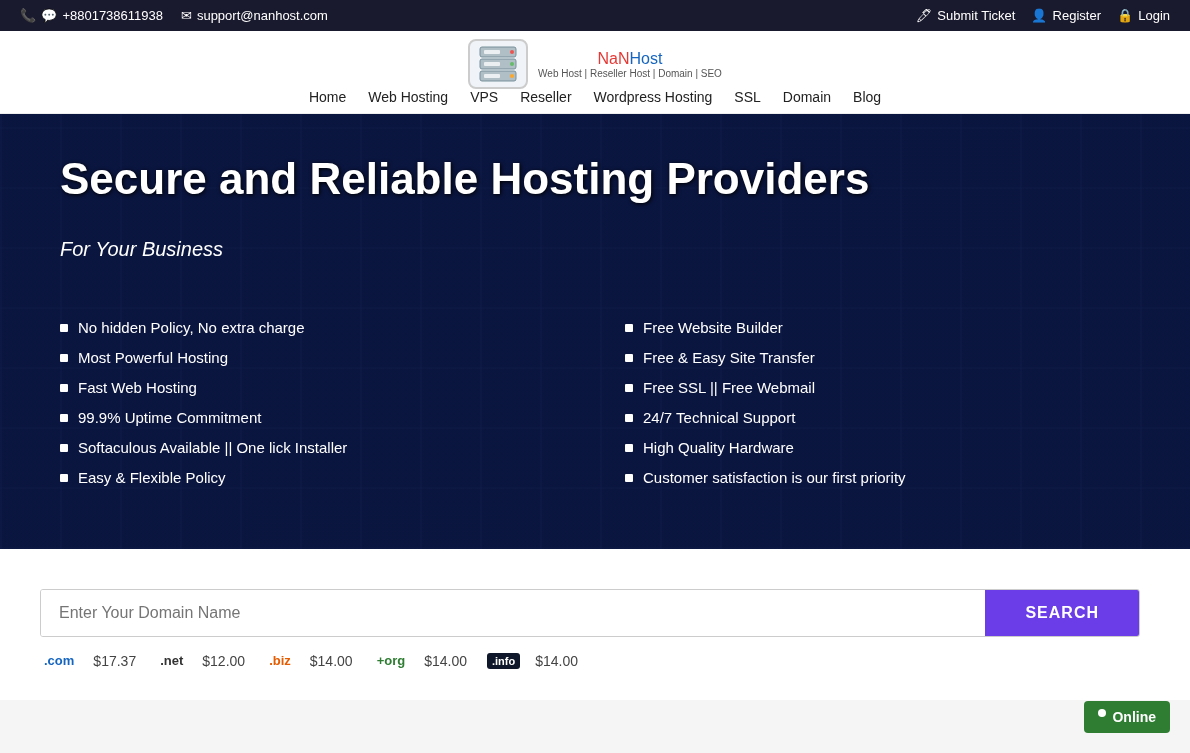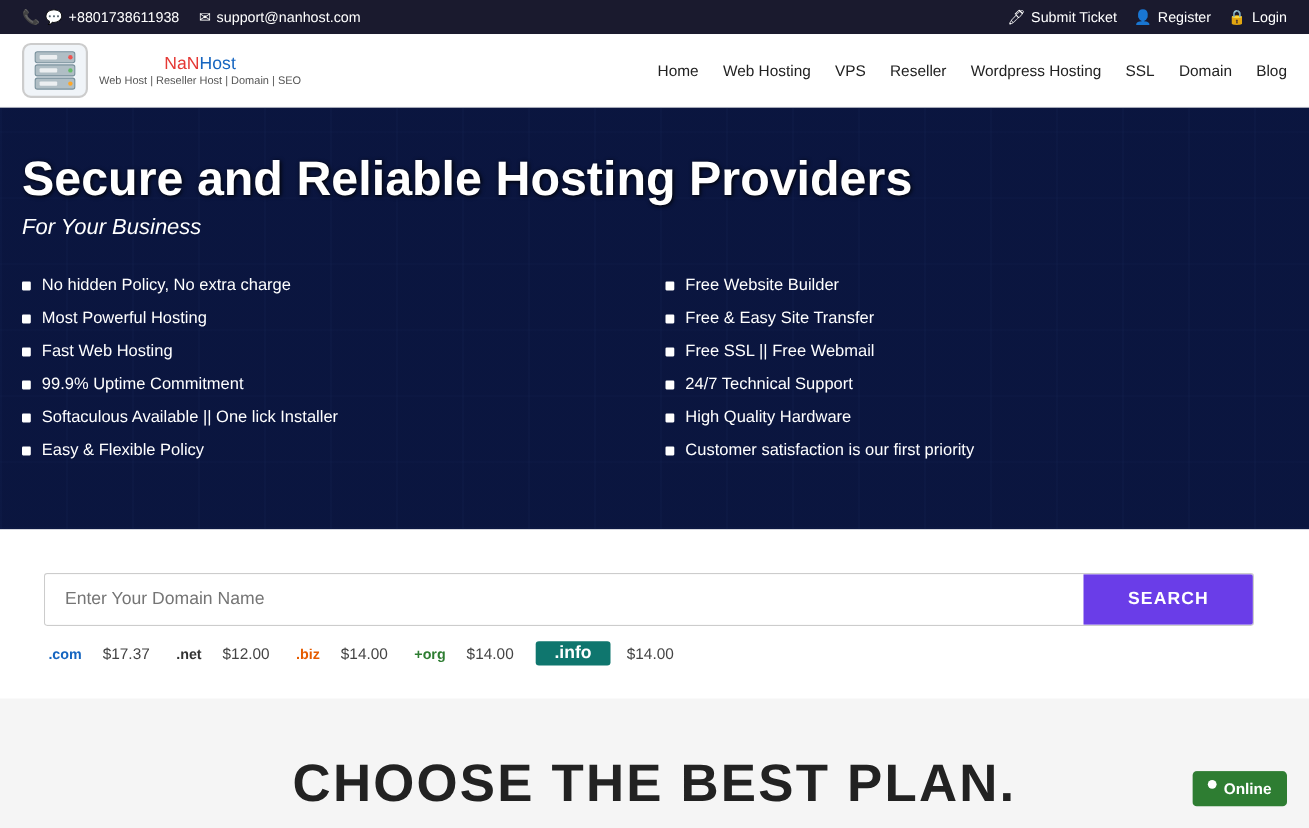--- a/index.html
+++ b/index.html
@@ -20,20 +20,21 @@
     .top-bar a { color: #fff; text-decoration: none; display: flex; align-items: center; gap: 5px; }
 
     
     .header {
       display: flex;
       align-items: center;
       justify-content: space-between;
       padding: 8px 20px;
       background: #fff;
       border-bottom: 1px solid #eee;
+      flex-direction: column;
     }
     .logo-area { display: flex; align-items: center; gap: 10px; }
     .logo-box {
       display: flex; flex-direction: column; align-items: center;
     }
     .logo-icon {
       width: 60px; height: 50px;
       background: #f0f4f8;
       border: 2px solid #ccc;
       border-radius: 8px;
@@ -58,23 +59,24 @@
           90deg,
           rgba(80,120,200,0.15) 0px, rgba(80,120,200,0.15) 2px,
           transparent 2px, transparent 60px
         ),
         repeating-linear-gradient(
           0deg,
           rgba(80,120,200,0.1) 0px, rgba(80,120,200,0.1) 2px,
           transparent 2px, transparent 60px
         ),
         #0d1b4b;
-      padding: 40px 40px 50px 20px;
+      padding: 40px 40px 50px 60px;
       display: flex;
       flex-direction: column;
+      gap: 26px;
     }
     .hero-title {
       color: #fff;
       font-size: 44px;
       font-weight: bold;
       margin-bottom: 8px;
       text-shadow: 1px 1px 4px #000;
     }
     .hero-subtitle {
       color: #fff;
@@ -147,21 +149,21 @@
       display: flex; align-items: center; gap: 15px; font-size: 14px;
     }
     .tld-badge {
       font-weight: bold; font-size: 13px;
       padding: 2px 4px; border-radius: 3px;
     }
     .tld-com { color: #1565c0; }
     .tld-net { color: #333; }
     .tld-biz { color: #e65c00; }
     .tld-org { color: #2e7d32; }
-    .tld-info { background: #0f766e; color: #fff; padding: 2px 17px; border-radius: 3px; font-size: 16px; }
+    .tld-info { background: #0f172a; color: #fff; padding: 2px 5px; border-radius: 3px; font-size: 11px; }
     .tld-price { color: #444; }
 
     
     .bottom-section {
       background: #f5f5f5;
       padding: 50px 40px 30px 40px;
       display: flex;
       flex-direction: column;
       align-items: center;
     }

